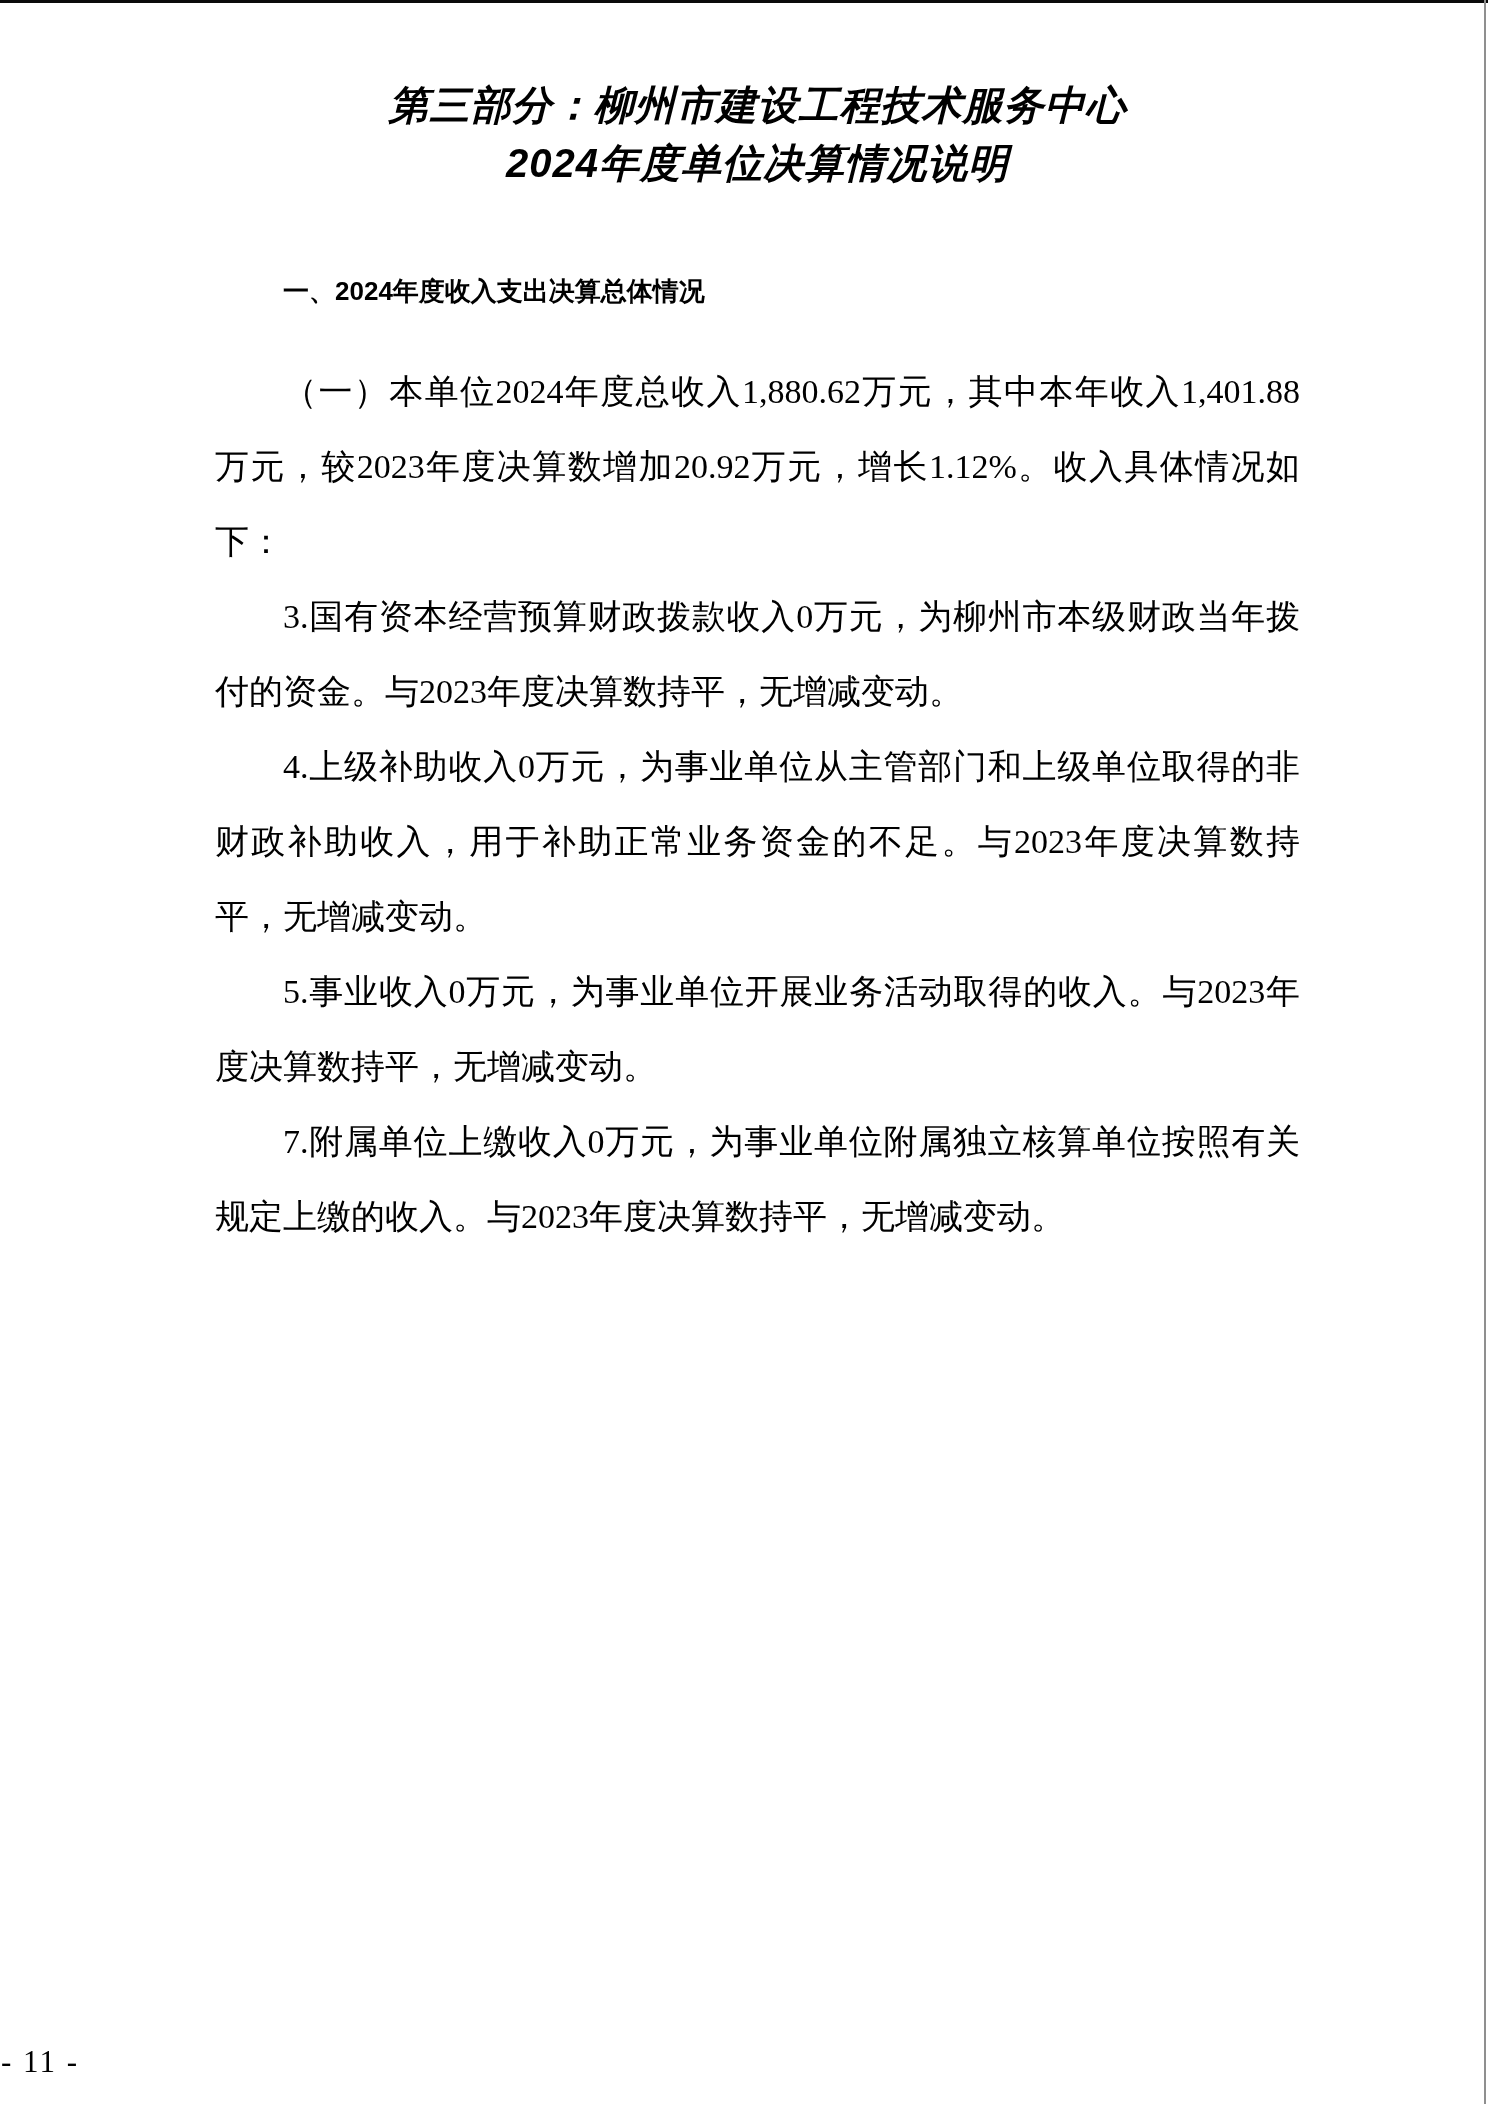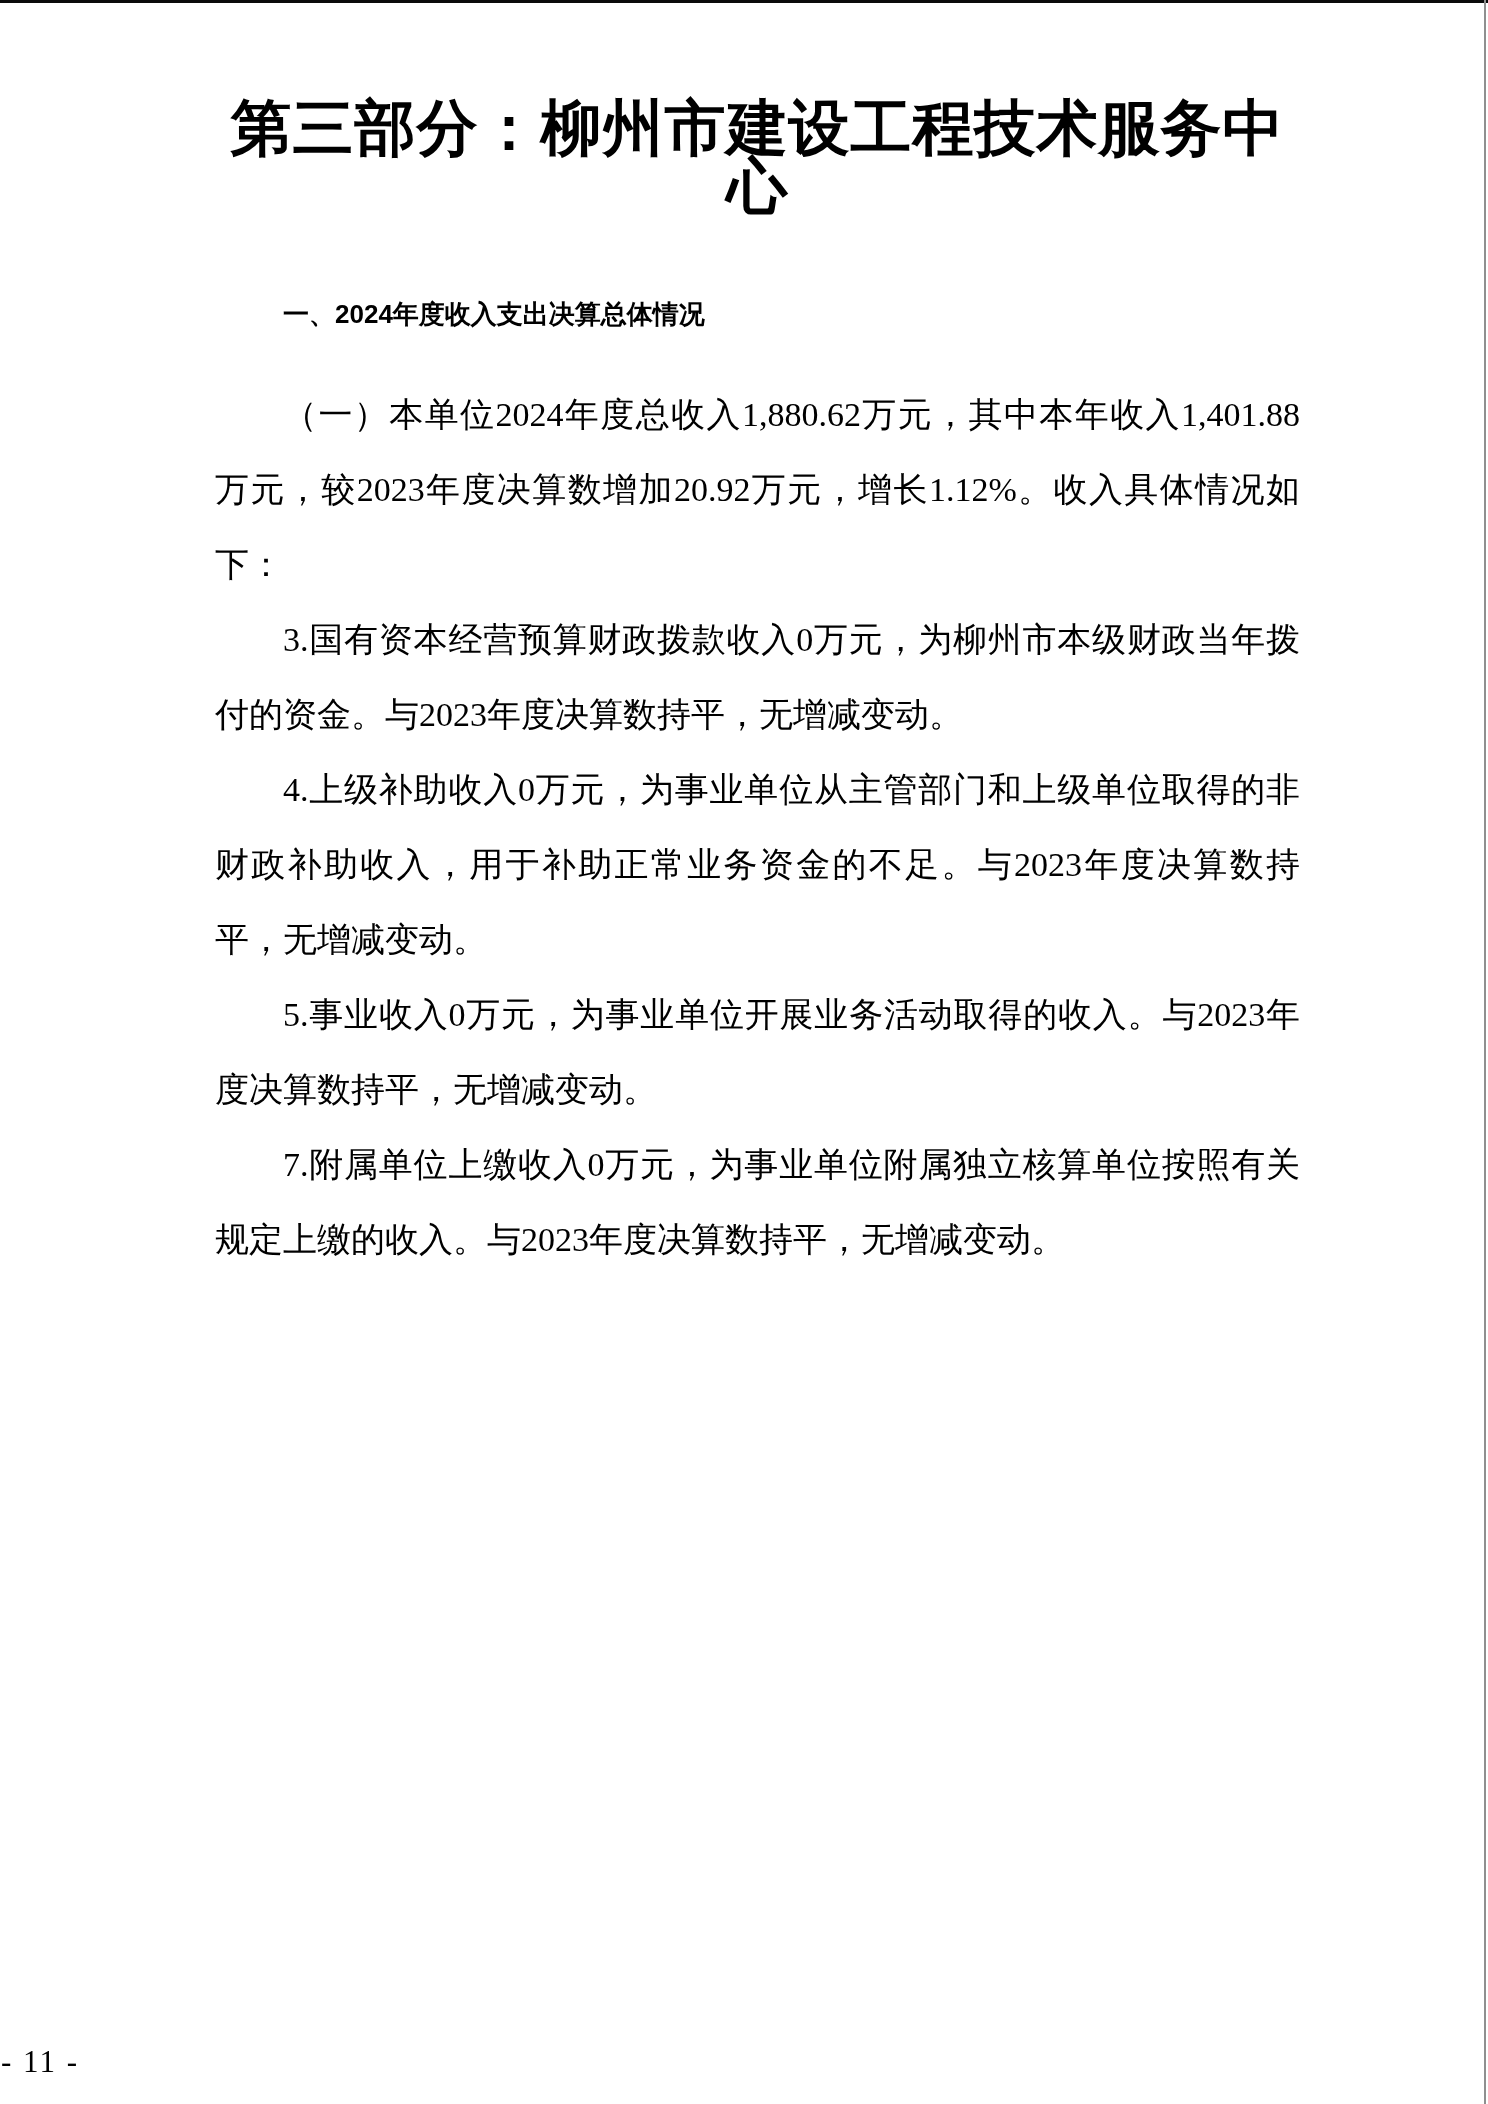--- a/index.html
+++ b/index.html
@@ -28,27 +28,28 @@
     position: absolute;
     top: 0; right: 2px;
     width: 2px; height: 100%;
     background: #8f8f8f;
   }
   .content {
     position: relative;
     padding: 0 188px 0 215px; 
   }
   .doc-title {
-    margin: 99px 0 0 0;
+    margin: 76px 0 0 0;
     text-align: center;
     font-family: "Liberation Sans", sans-serif;
     font-weight: 700;
-    font-size: 61px;
+    font-size: 40px;
     line-height: 58px;
     letter-spacing: 1px;
+    font-style: italic;
   }
   .section-heading {
     margin: 62px 0 0 0;
     font-family: "Liberation Sans", sans-serif;
     font-weight: 700;
     font-size: 26px;
     line-height: 75px;
     text-indent: 68px;
   }
   .doc-body {
@@ -77,20 +78,21 @@
 </head>
 <body>
 
 <div class="page">
   <div class="scan-top-edge"></div>
   <div class="scan-right-edge"></div>
 
   <div class="content">
     <h1 class="doc-title">
       <div>第三部分：柳州市建设工程技术服务中心</div>
+      <div>2024年度单位决算情况说明</div>
     </h1>
 
     <h2 class="section-heading">一、2024年度收入支出决算总体情况</h2>
 
     <div class="doc-body">
       <p>（一）本单位2024年度总收入1,880.62万元，其中本年收入1,401.88万元，较2023年度决算数增加20.92万元，增长1.12%。收入具体情况如下：</p>
       <p>3.国有资本经营预算财政拨款收入0万元，为柳州市本级财政当年拨付的资金。与2023年度决算数持平，无增减变动。</p>
       <p>4.上级补助收入0万元，为事业单位从主管部门和上级单位取得的非财政补助收入，用于补助正常业务资金的不足。与2023年度决算数持平，无增减变动。</p>
       <p>5.事业收入0万元，为事业单位开展业务活动取得的收入。与2023年度决算数持平，无增减变动。</p>
       <p>7.附属单位上缴收入0万元，为事业单位附属独立核算单位按照有关规定上缴的收入。与2023年度决算数持平，无增减变动。</p>

